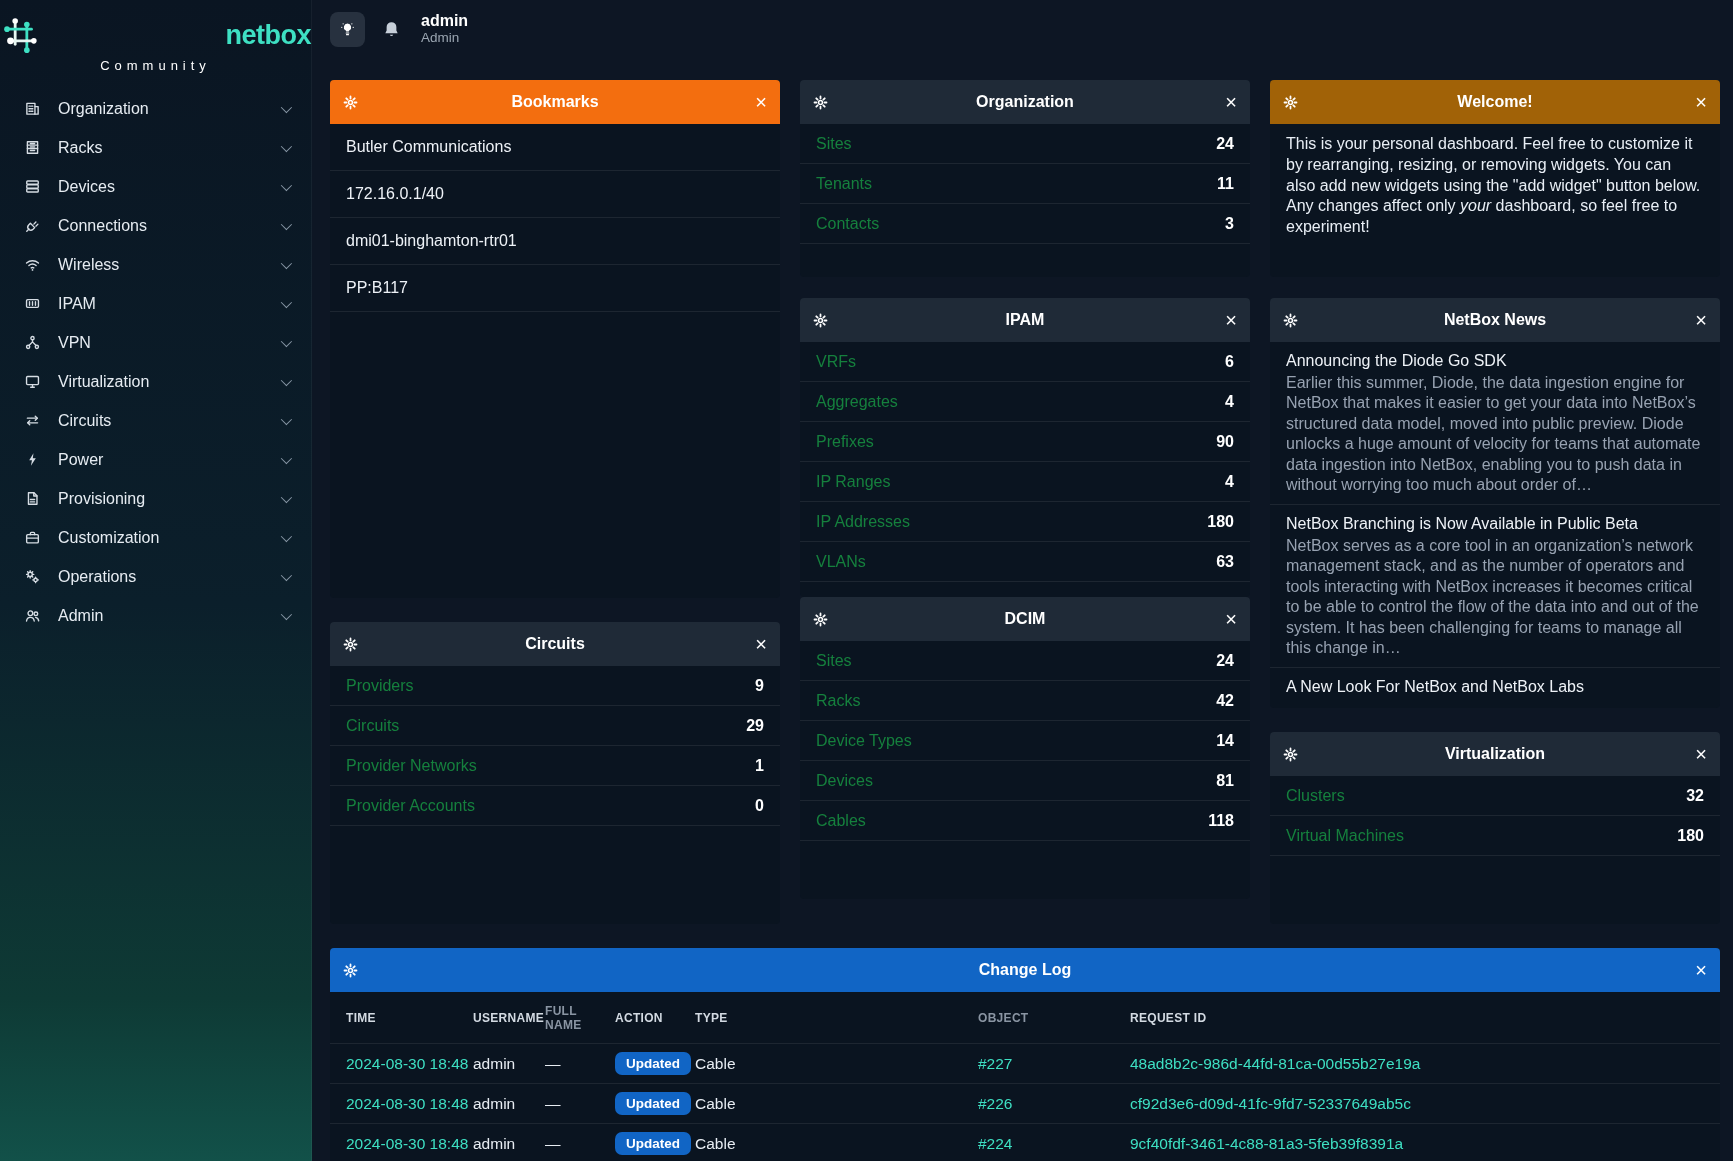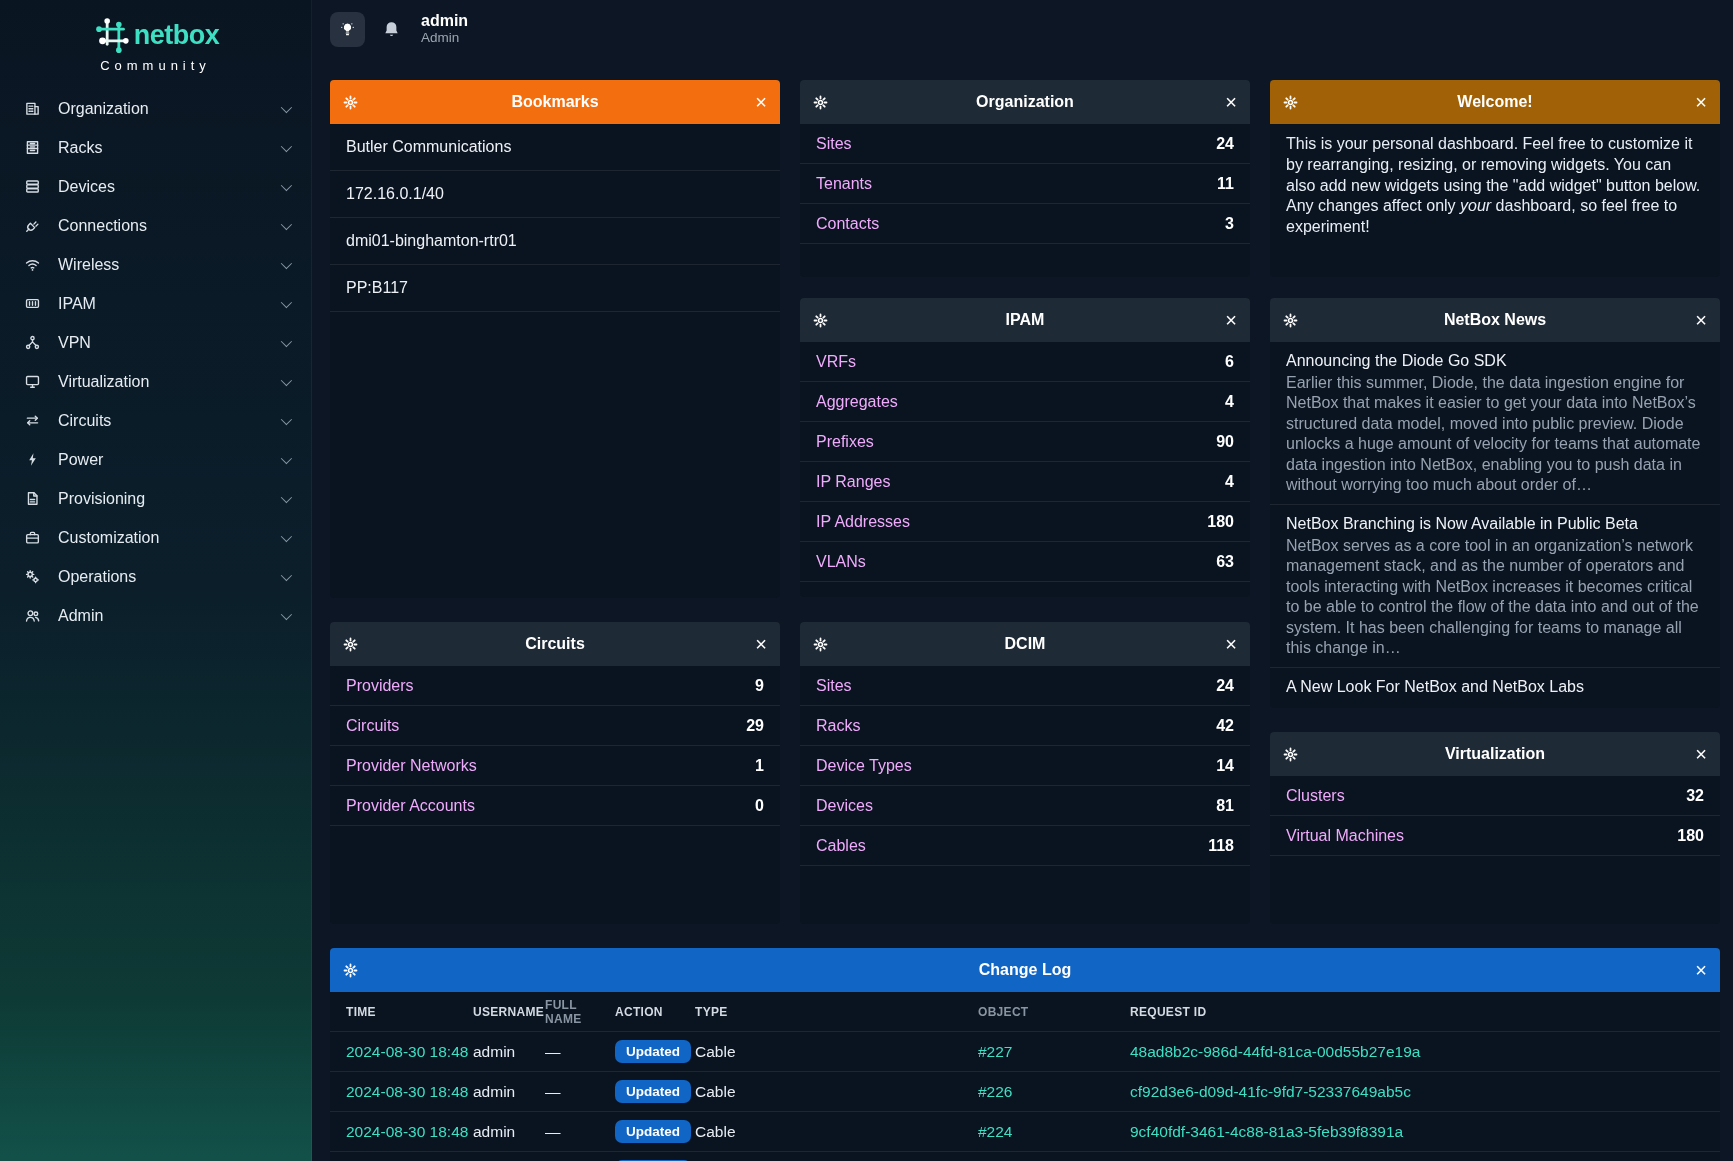--- a/index.html
+++ b/index.html
@@ -11,21 +11,21 @@
     position:relative;
   }
   
   .sidebar {
     position:absolute; left:0; top:0; bottom:0; width:312px;
     background:linear-gradient(180deg,#0a1522 0%,#0b1f2b 52%,#0e3a35 86%,#125149 100%);
     border-right:1px solid rgba(255,255,255,.05);
     padding-top:14px;
   }
   .logo-block { text-align:center; }
-  .logo-row { display:flex; align-items:center; justify-content:center; }
+  .logo-row { display:flex; align-items:center; justify-content:space-between; }
   .brand { font-size:27px; font-weight:700; color:var(--teal-link); letter-spacing:-.5px; }
   .subtitle { margin-top:2px; font-size:13px; color:#ffffff; letter-spacing:5px; font-weight:500; }
   .nav { margin-top:16px; }
   .nav-item { height:39px; display:flex; align-items:center; padding:0 22px 0 24px; cursor:pointer; }
   .nav-icon { width:26px; color:#d6dde4; display:flex; align-items:center; }
   .nav-label { flex:1; margin-left:8px; font-size:16px; color:#e6ecf2; }
   .chev { width:8px; height:8px; border-right:1.6px solid #8796a5; border-bottom:1.6px solid #8796a5; transform:rotate(45deg) translateY(-2px); }
   
   .main { margin-left:312px; height:100%; }
   .topbar { height:58px; display:flex; align-items:center; justify-content:space-between; padding:0 16px 0 18px; }
@@ -41,38 +41,38 @@
   
   .dashboard { padding:22px 13px 0 18px; }
   .cols { display:flex; gap:20px; }
   .col { width:450px; display:flex; flex-direction:column; }
   .widget { background:#0a1420; border-radius:4px; overflow:hidden; }
   .widget-header { position:relative; height:44px; background:var(--header-default); display:flex; align-items:center; justify-content:center; }
   .gear-btn { position:absolute; left:13px; top:0; bottom:0; display:flex; align-items:center; color:#fff; cursor:pointer; }
   .close-btn { position:absolute; right:13px; top:50%; transform:translateY(-50%); color:#fff; font-size:20px; line-height:1; cursor:pointer; font-weight:400; }
   .widget-title { font-size:16px; font-weight:700; color:#fff; }
   .count-row { height:40px; display:flex; align-items:center; justify-content:space-between; padding:0 16px; border-bottom:1px solid rgba(255,255,255,.08); font-size:16px; }
-  .count-label { color:#f0abfc; cursor:pointer; }
+  .count-label { color:#15803d; cursor:pointer; }
   .count-value { color:#ffffff; font-weight:600; }
   .bm-row { height:47px; display:flex; align-items:center; padding:0 16px; border-bottom:1px solid rgba(255,255,255,.08); font-size:16px; color:#eef2f7; cursor:pointer; }
   .welcome-text { padding:10px 16px; font-size:16px; line-height:1.3; color:#e8eef5; }
   .news-item { padding:10px 16px 8px; border-bottom:1px solid rgba(255,255,255,.08); }
   .news-item:last-child { border-bottom:none; }
   .news-headline { font-size:16px; font-weight:500; color:#eef2f7; margin-bottom:3px; cursor:pointer; }
   .news-body { font-size:16px; line-height:1.28; color:#97a2b1; }
   
   .changelog { margin-top:24px; width:1390px; }
   .cl-grid { display:grid; grid-template-columns:127px 72px 70px 80px 283px 152px 1fr; align-items:center; padding:0 16px; }
-  .cl-head { height:40px; border-bottom:1px solid rgba(255,255,255,.08); }
+  .cl-head { height:52px; border-bottom:1px solid rgba(255,255,255,.08); }
   .cl-hcell { font-size:12px; font-weight:700; letter-spacing:.3px; color:#d3dae2; cursor:pointer; }
   .cl-hcell.muted { color:#8a95a3; }
   .cl-row { height:40px; border-bottom:1px solid rgba(255,255,255,.08); font-size:15.5px; }
   .teal { color:var(--teal-link); cursor:pointer; }
   .badge { display:inline-block; background:var(--blue); color:#fff; font-size:13.5px; font-weight:600; padding:4px 11px; border-radius:7px; }
-  .mt21 { margin-top:21px; } .mt24 { margin-top:24px; } .mt25 { margin-top:25px; }
+  .mt21 { margin-top:21px; } .mt24 { margin-top:24px; } .mt25 { }
   svg { display:block; }
 </style>
 </head>
 <body>
 
 <aside class="sidebar">
   <div class="logo-block">
     <div class="logo-row">
       <span>
         <svg viewBox="0 0 36 36" width="42" height="42" fill="none" stroke-linecap="round">

